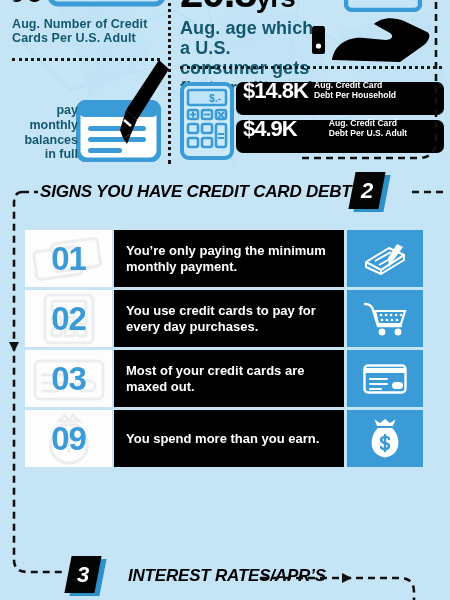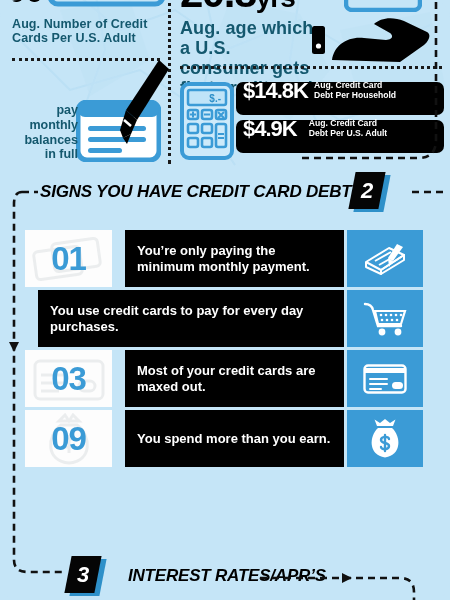--- a/index.html
+++ b/index.html
@@ -135,21 +135,21 @@
     left: 60px;
     width: 208px;
     height: 33px;
     background: #000;
     border-radius: 7px;
     display: flex;
     align-items: center;
     padding: 0 6px 16px 7px;
   }
   .money-bar.b1 { top: 82px; }
-  .money-bar.b2 { top: 120px; }
+  .money-bar.b2 { top: 120px; gap: 20px; }
 
   .money-amt {
     color: #fff;
     font-weight: 900;
     font-size: 22px;
     letter-spacing: -1px;
     line-height: 1;
     white-space: nowrap;
   }
   .money-bar.b2 .money-amt { font-size: 22px; }
@@ -261,21 +261,21 @@
     flex: 1 1 auto;
     background: #000;
     color: #fff;
     display: flex;
     align-items: center;
     padding-left: 12px;
     padding-right: 8px;
     font-weight: 700;
     font-size: 13px;
     line-height: 1.2;
-    margin-left: 13px;
+    margin-left: 2px;
   }
 
   .sign-icon {
     flex: 0 0 76px;
     width: 76px;
     background: #3b9bd6;
     display: flex;
     align-items: center;
     justify-content: center;
     margin-left: 3px;
@@ -440,20 +440,35 @@
             <path d="M12 19 L28 10"></path>
             <path d="M16 23 L32 14"></path>
           </g>
           <path d="M34 2 L40 5 L30 19 L25 16 Z" fill="#fff"></path>
           <path d="M25 16 L30 19 L26 25 Z" fill="#fff"></path>
         </svg>
       </div>
     </div>
 
     <div class="sign-row">
+      <div class="sign-num">
+        <svg class="ghost" viewBox="0 0 80 52" aria-hidden="true">
+          <g fill="none" stroke="#7b8b93" stroke-width="3">
+            <rect x="16" y="2" width="48" height="48" rx="5"></rect>
+            <rect x="23" y="8" width="34" height="10" rx="2"></rect>
+            <rect x="23" y="24" width="9" height="7" rx="1.5"></rect>
+            <rect x="36" y="24" width="9" height="7" rx="1.5"></rect>
+            <rect x="48" y="24" width="9" height="7" rx="1.5"></rect>
+            <rect x="23" y="36" width="9" height="7" rx="1.5"></rect>
+            <rect x="36" y="36" width="9" height="7" rx="1.5"></rect>
+            <rect x="48" y="36" width="9" height="7" rx="1.5"></rect>
+          </g>
+        </svg>
+        <span class="n">02</span>
+      </div>
       <div class="sign-text">You use credit cards to pay for every day purchases.</div>
       <div class="sign-icon">
         <svg width="44" height="36" viewBox="0 0 44 36" aria-hidden="true">
           <path d="M2 3 C7 3 9 5 10 9 L15 25 L38 25" fill="none" stroke="#fff" stroke-width="2.4" stroke-linecap="round"></path>
           <path d="M12 10 L42 10 L38 23 L15 23 Z" fill="none" stroke="#fff" stroke-width="2.2"></path>
           <g fill="#fff">
             <circle cx="18" cy="14" r="1.3"></circle>
               <circle cx="23" cy="14" r="1.3"></circle>
             <circle cx="28" cy="14" r="1.3"></circle>
               <circle cx="33" cy="14" r="1.3"></circle>

